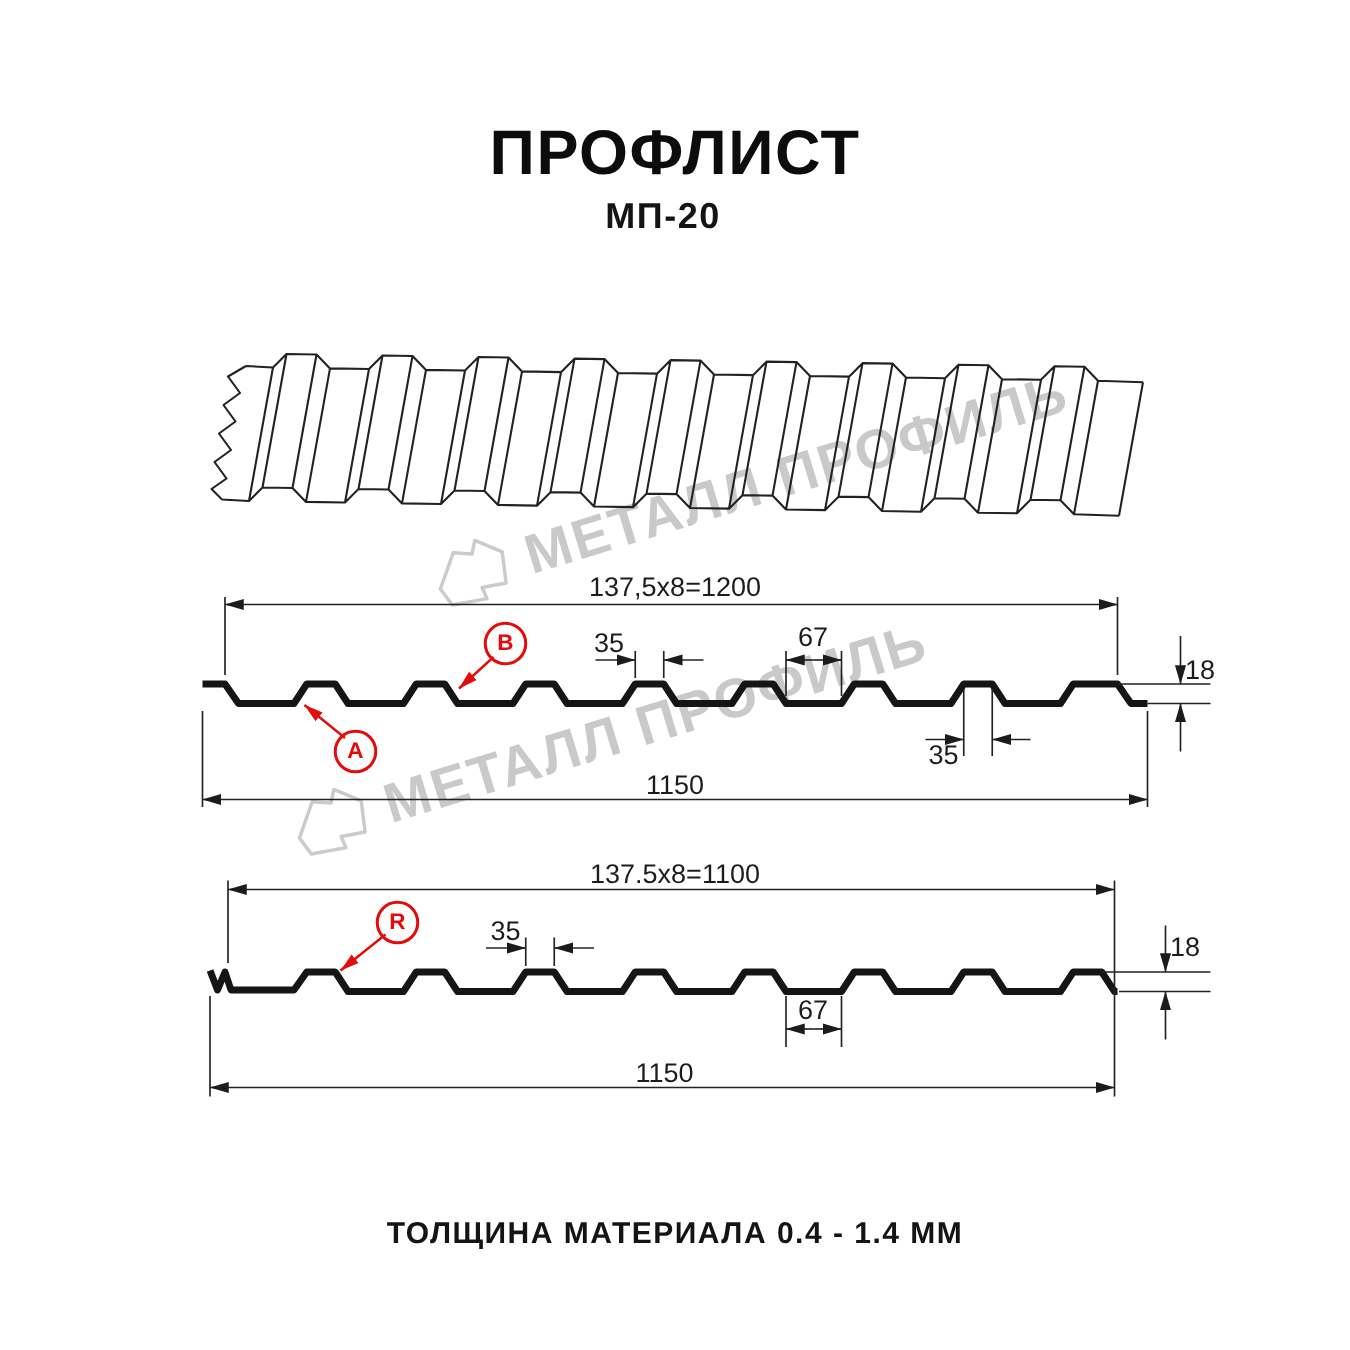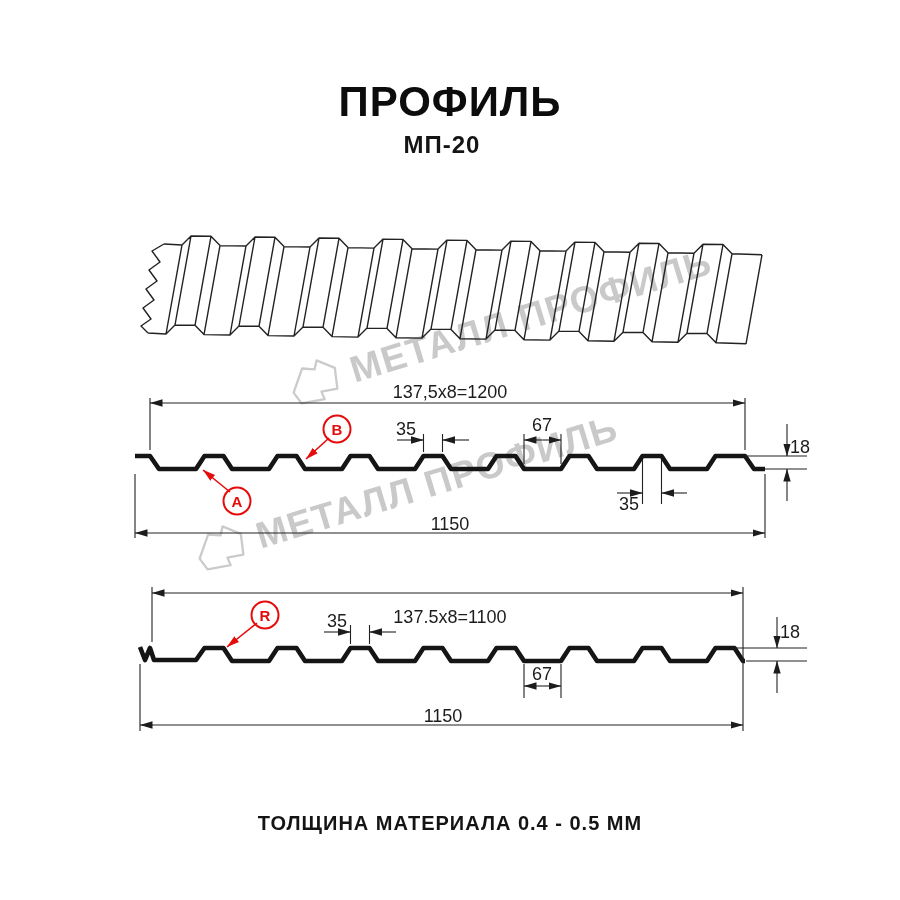--- a/index.html
+++ b/index.html
@@ -94,33 +94,33 @@
         <line x1="542.5" y1="686" x2="561" y2="686" marker-end="url(#ma)"></line>
         <line x1="777" y1="617" x2="777" y2="648" marker-end="url(#ma)"></line>
         <line x1="777" y1="693" x2="777" y2="661" marker-end="url(#ma)"></line>
       </g>
       <g stroke="#e60b0b" stroke-width="1.6">
         <line x1="257" y1="623" x2="227" y2="647" marker-end="url(#mr)"></line>
       </g>
     </g>
   </svg>
 
-  <div class="abs ctr" id="title">ПРОФИЛЬ</div>
+  <div class="abs ctr" id="title">ПРОФЛИСТ</div>
   <div class="abs ctr" id="subtitle">МП-20</div>
 
   <div class="abs ctr dim" style="left:450px;top:392px">137,5x8=1200</div>
   <div class="abs ctr dim" style="left:406px;top:429px">35</div>
   <div class="abs ctr dim" style="left:542px;top:425px">67</div>
   <div class="abs ctr dim" style="left:629px;top:504px">35</div>
   <div class="abs ctr dim" style="left:800px;top:447px">18</div>
   <div class="abs ctr dim" style="left:450px;top:524px">1150</div>
   <div class="abs ctr marker" style="left:337px;top:429px">B</div>
   <div class="abs ctr marker" style="left:237px;top:501px">A</div>
 
-  <div class="abs ctr dim" style="left:450px;top:617px">137.5x8=1100</div>
+  <div class="abs ctr dim" style="left:450px;top:583px">137.5x8=1100</div>
   <div class="abs ctr dim" style="left:337px;top:621px">35</div>
   <div class="abs ctr dim" style="left:542px;top:674px">67</div>
   <div class="abs ctr dim" style="left:790px;top:632px">18</div>
   <div class="abs ctr dim" style="left:443px;top:716px">1150</div>
   <div class="abs ctr marker" style="left:265px;top:615px">R</div>
 
-  <div class="abs ctr" id="footer-note">ТОЛЩИНА МАТЕРИАЛА 0.4 - 0.5 ММ</div>
+  <div class="abs ctr" id="footer-note">ТОЛЩИНА МАТЕРИАЛА 0.4 - 1.4 ММ</div>
 </div>
 
 </body></html>

